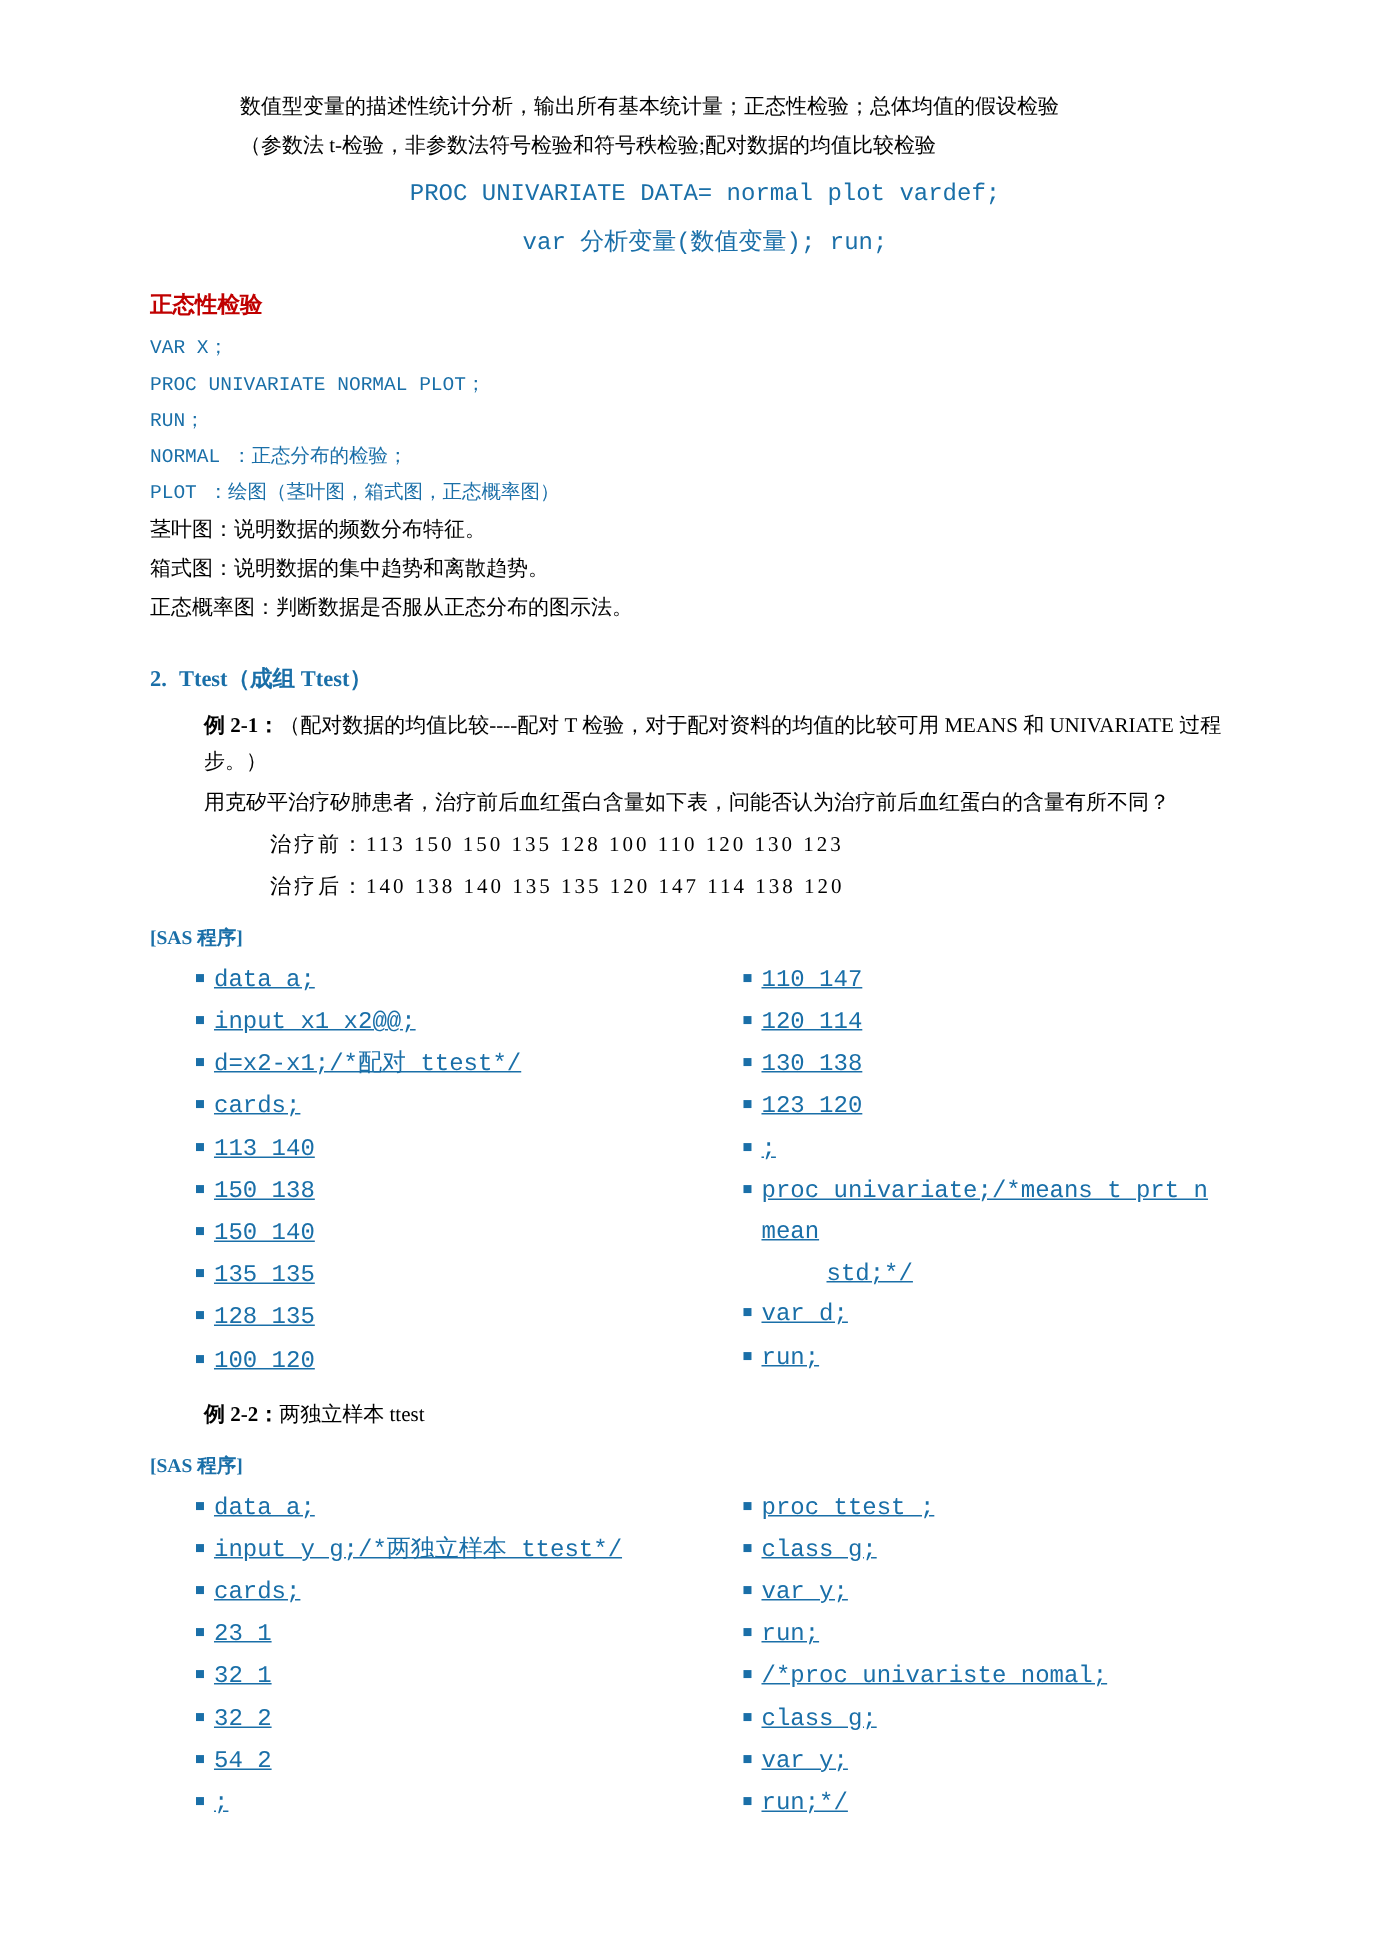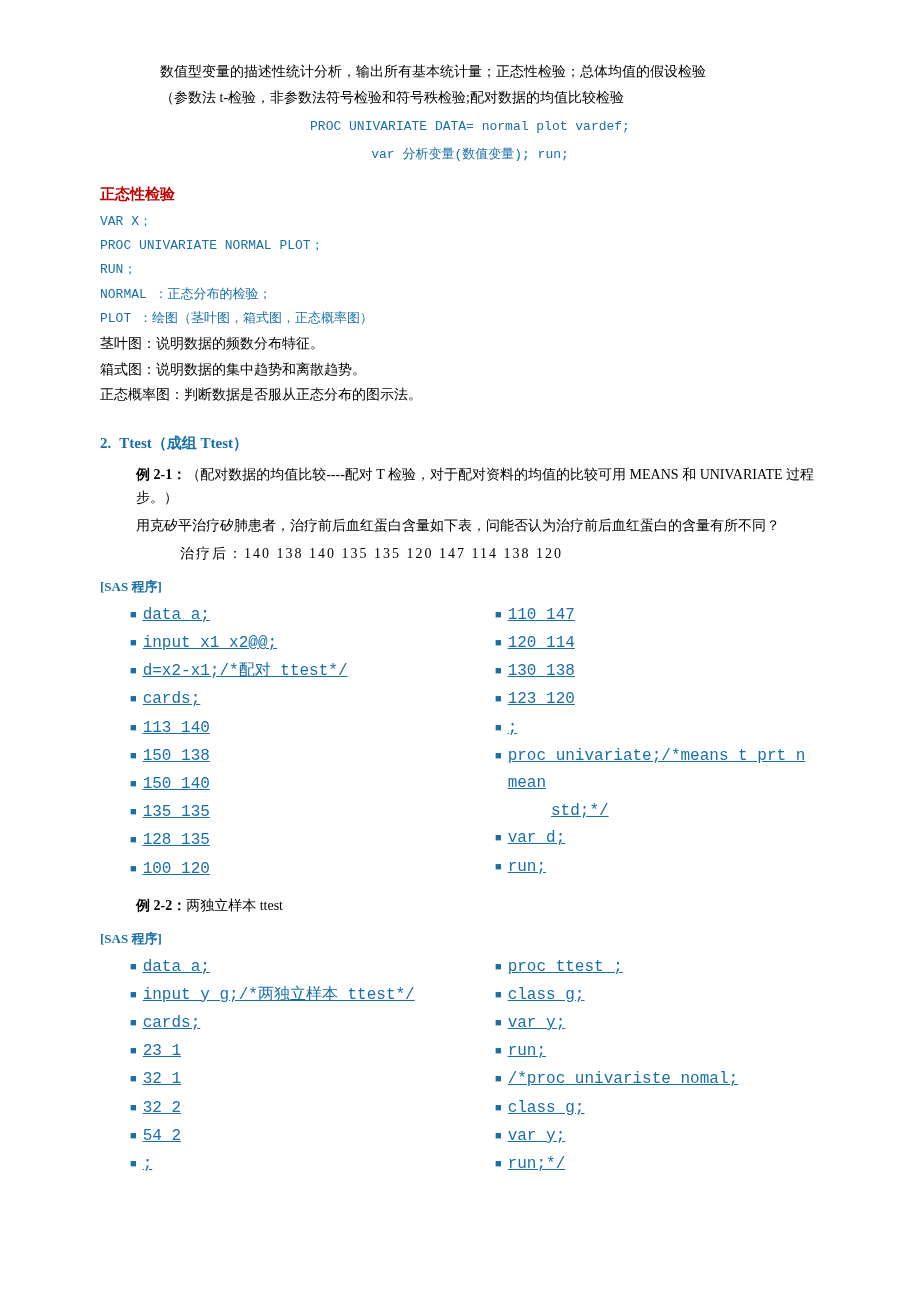--- a/index.html
+++ b/index.html
@@ -88,21 +88,21 @@
     .sas-code {
       color: #1a6fa8;
       font-family: "Courier New", monospace;
       font-size: 16px;
       text-decoration: underline;
     }
     .proc-code {
       text-align: center;
       color: #1a6fa8;
       font-family: "Courier New", monospace;
-      font-size: 13px;
+      font-size: 16px;
       margin: 6px 0;
     }
   </style>
 </head>
 <body>
 
 <div class="block">
   <div class="indented">
     <p>数值型变量的描述性统计分析，输出所有基本统计量；正态性检验；总体均值的假设检验</p>
     <p>（参数法 t-检验，非参数法符号检验和符号秩检验;配对数据的均值比较检验</p>
@@ -131,20 +131,23 @@
     <span class="numbered-title">Ttest（成组 Ttest）</span>
   </div>
 
   <div class="example-indent">
     <p>
       <span class="example-label">例 2-1：</span><span>（配对数据的均值比较----配对 T 检验，对于配对资料的均值的比较可用 MEANS 和 UNIVARIATE 过程步。）</span>
     </p>
     <p style="margin-top:4px;">用克矽平治疗矽肺患者，治疗前后血红蛋白含量如下表，问能否认为治疗前后血红蛋白的含量有所不同？</p>
   </div>
   <div class="data-table">
+    <span>治疗前：</span><span>113   150   150   135   128   100   110   120   130   123</span>
+  </div>
+  <div class="data-table">
     <span>治疗后：</span><span>140   138   140   135   135   120   147   114   138   120</span>
   </div>
 
   <div class="sas-label">[SAS 程序]</div>
   <div class="sas-grid">
     <div>
       <div class="sas-row">
         <span class="bullet">■</span>
         <span class="sas-code">data a;</span>
       </div>

